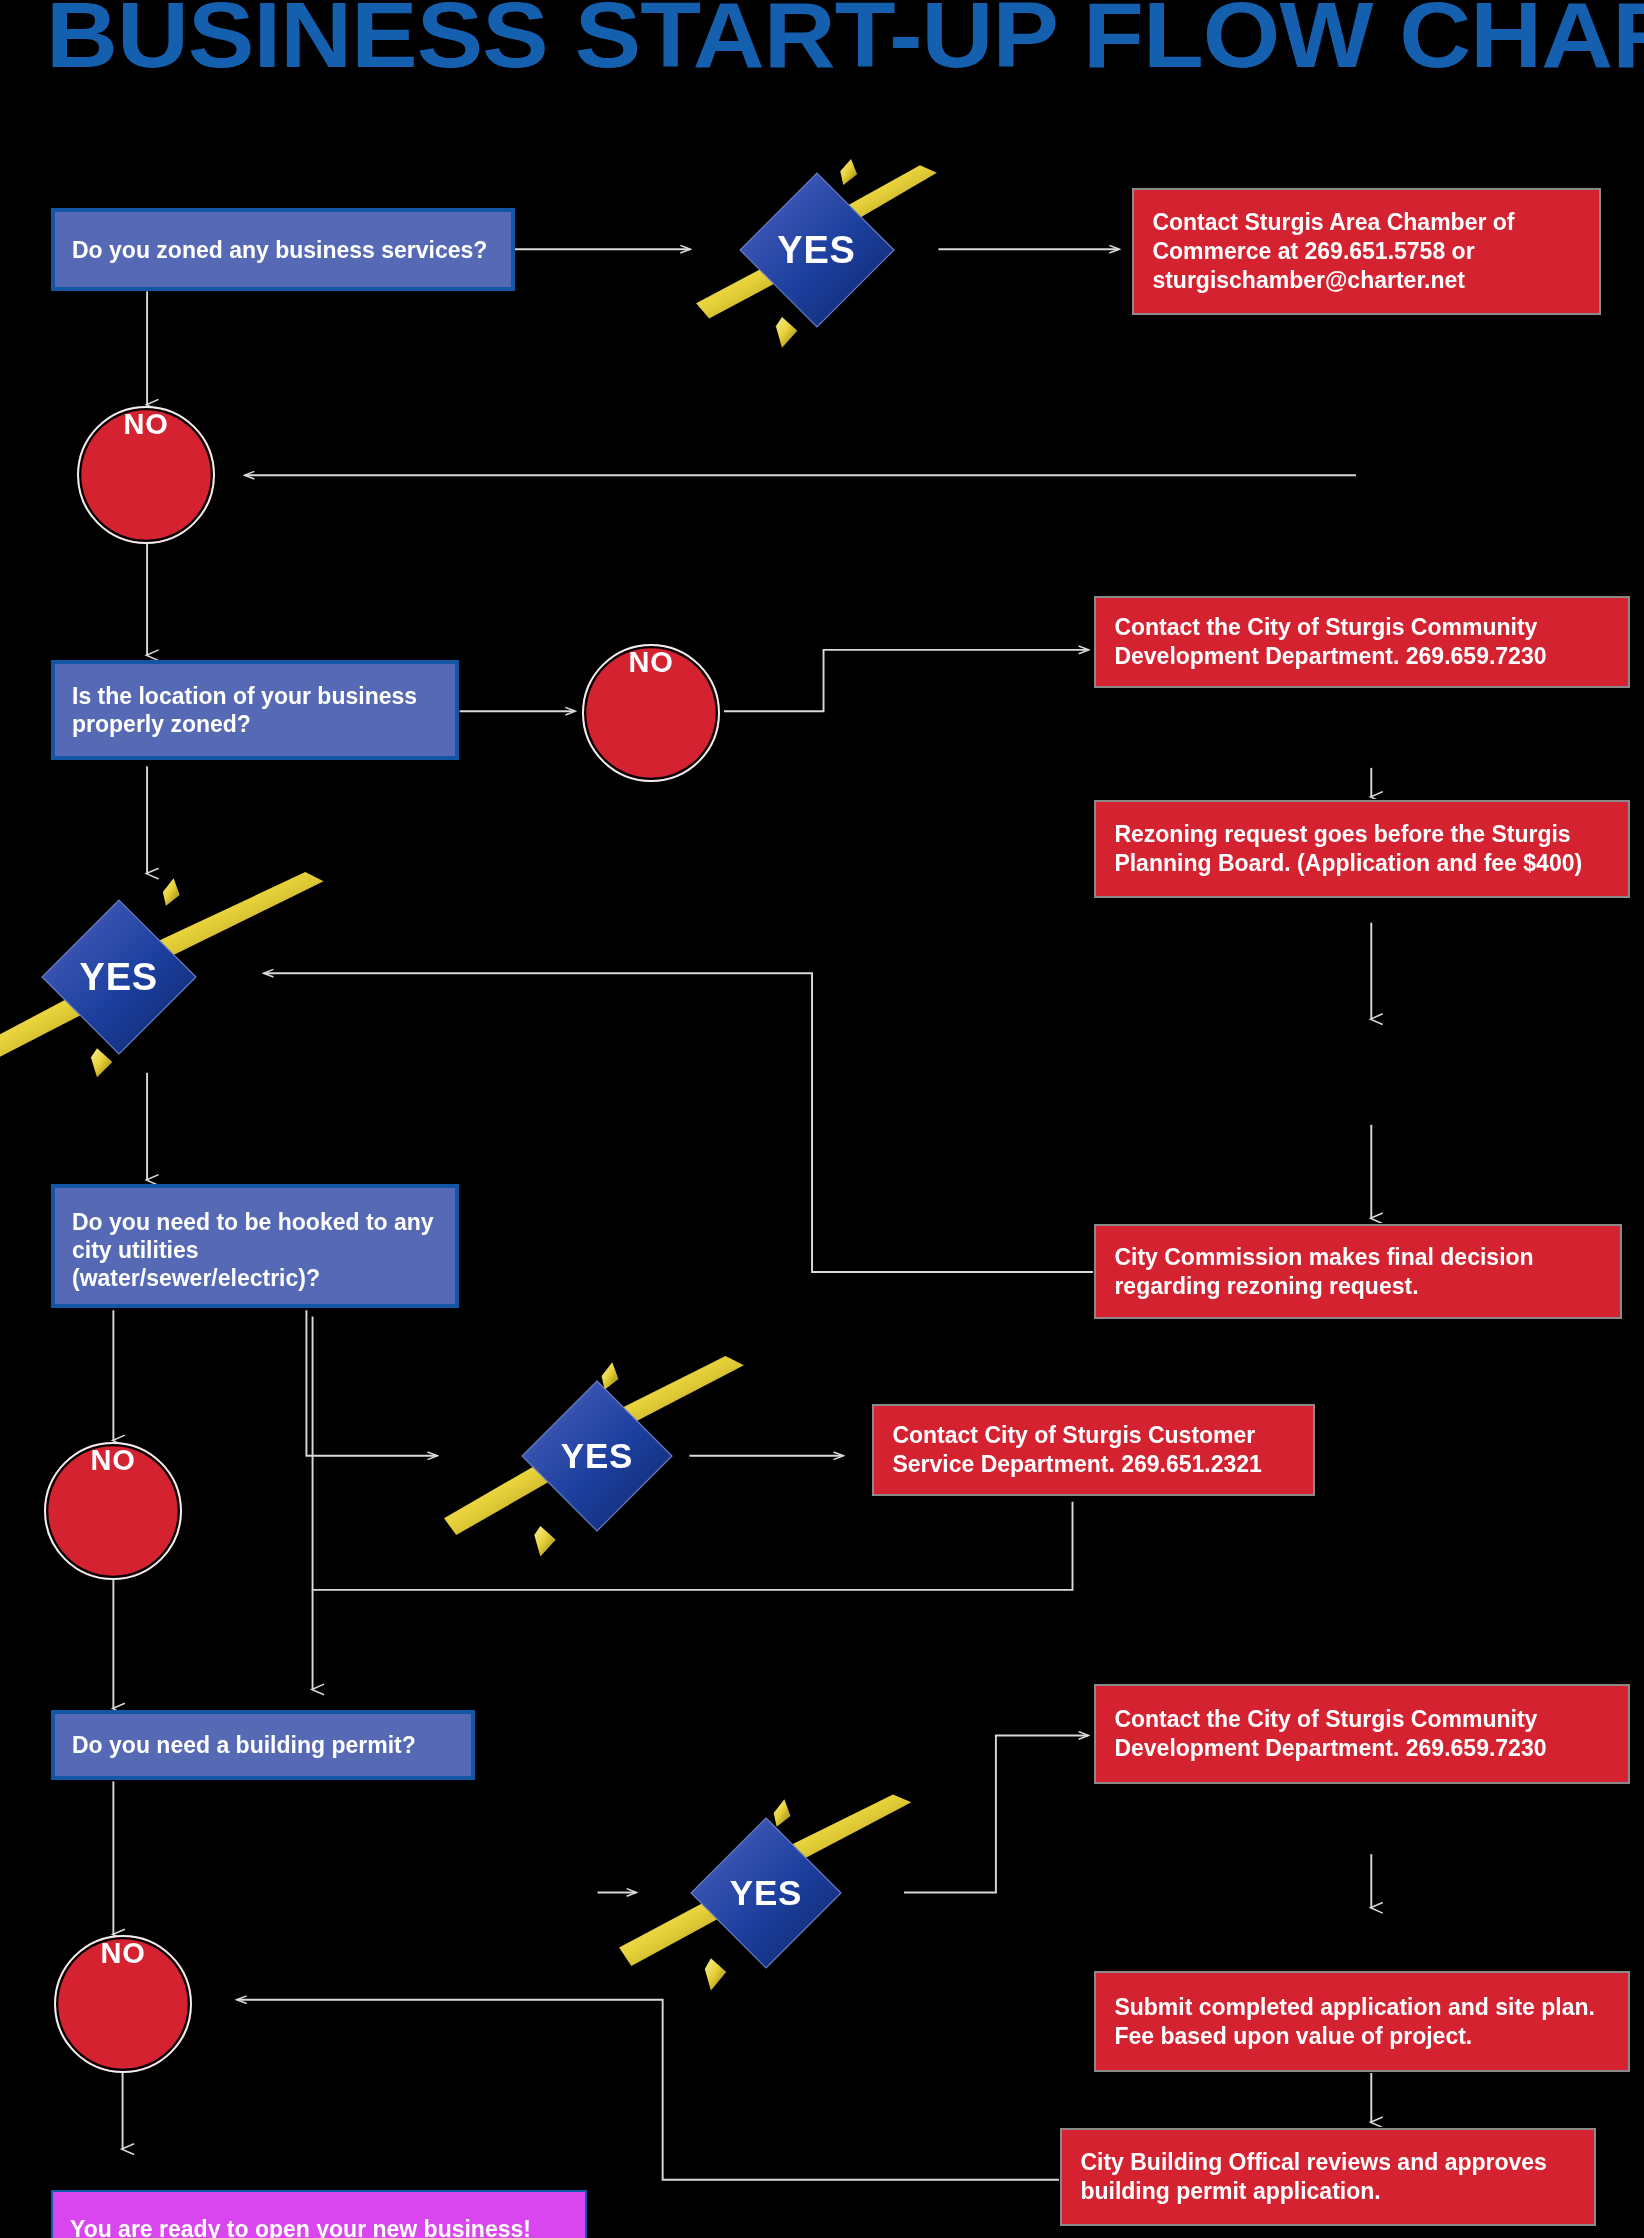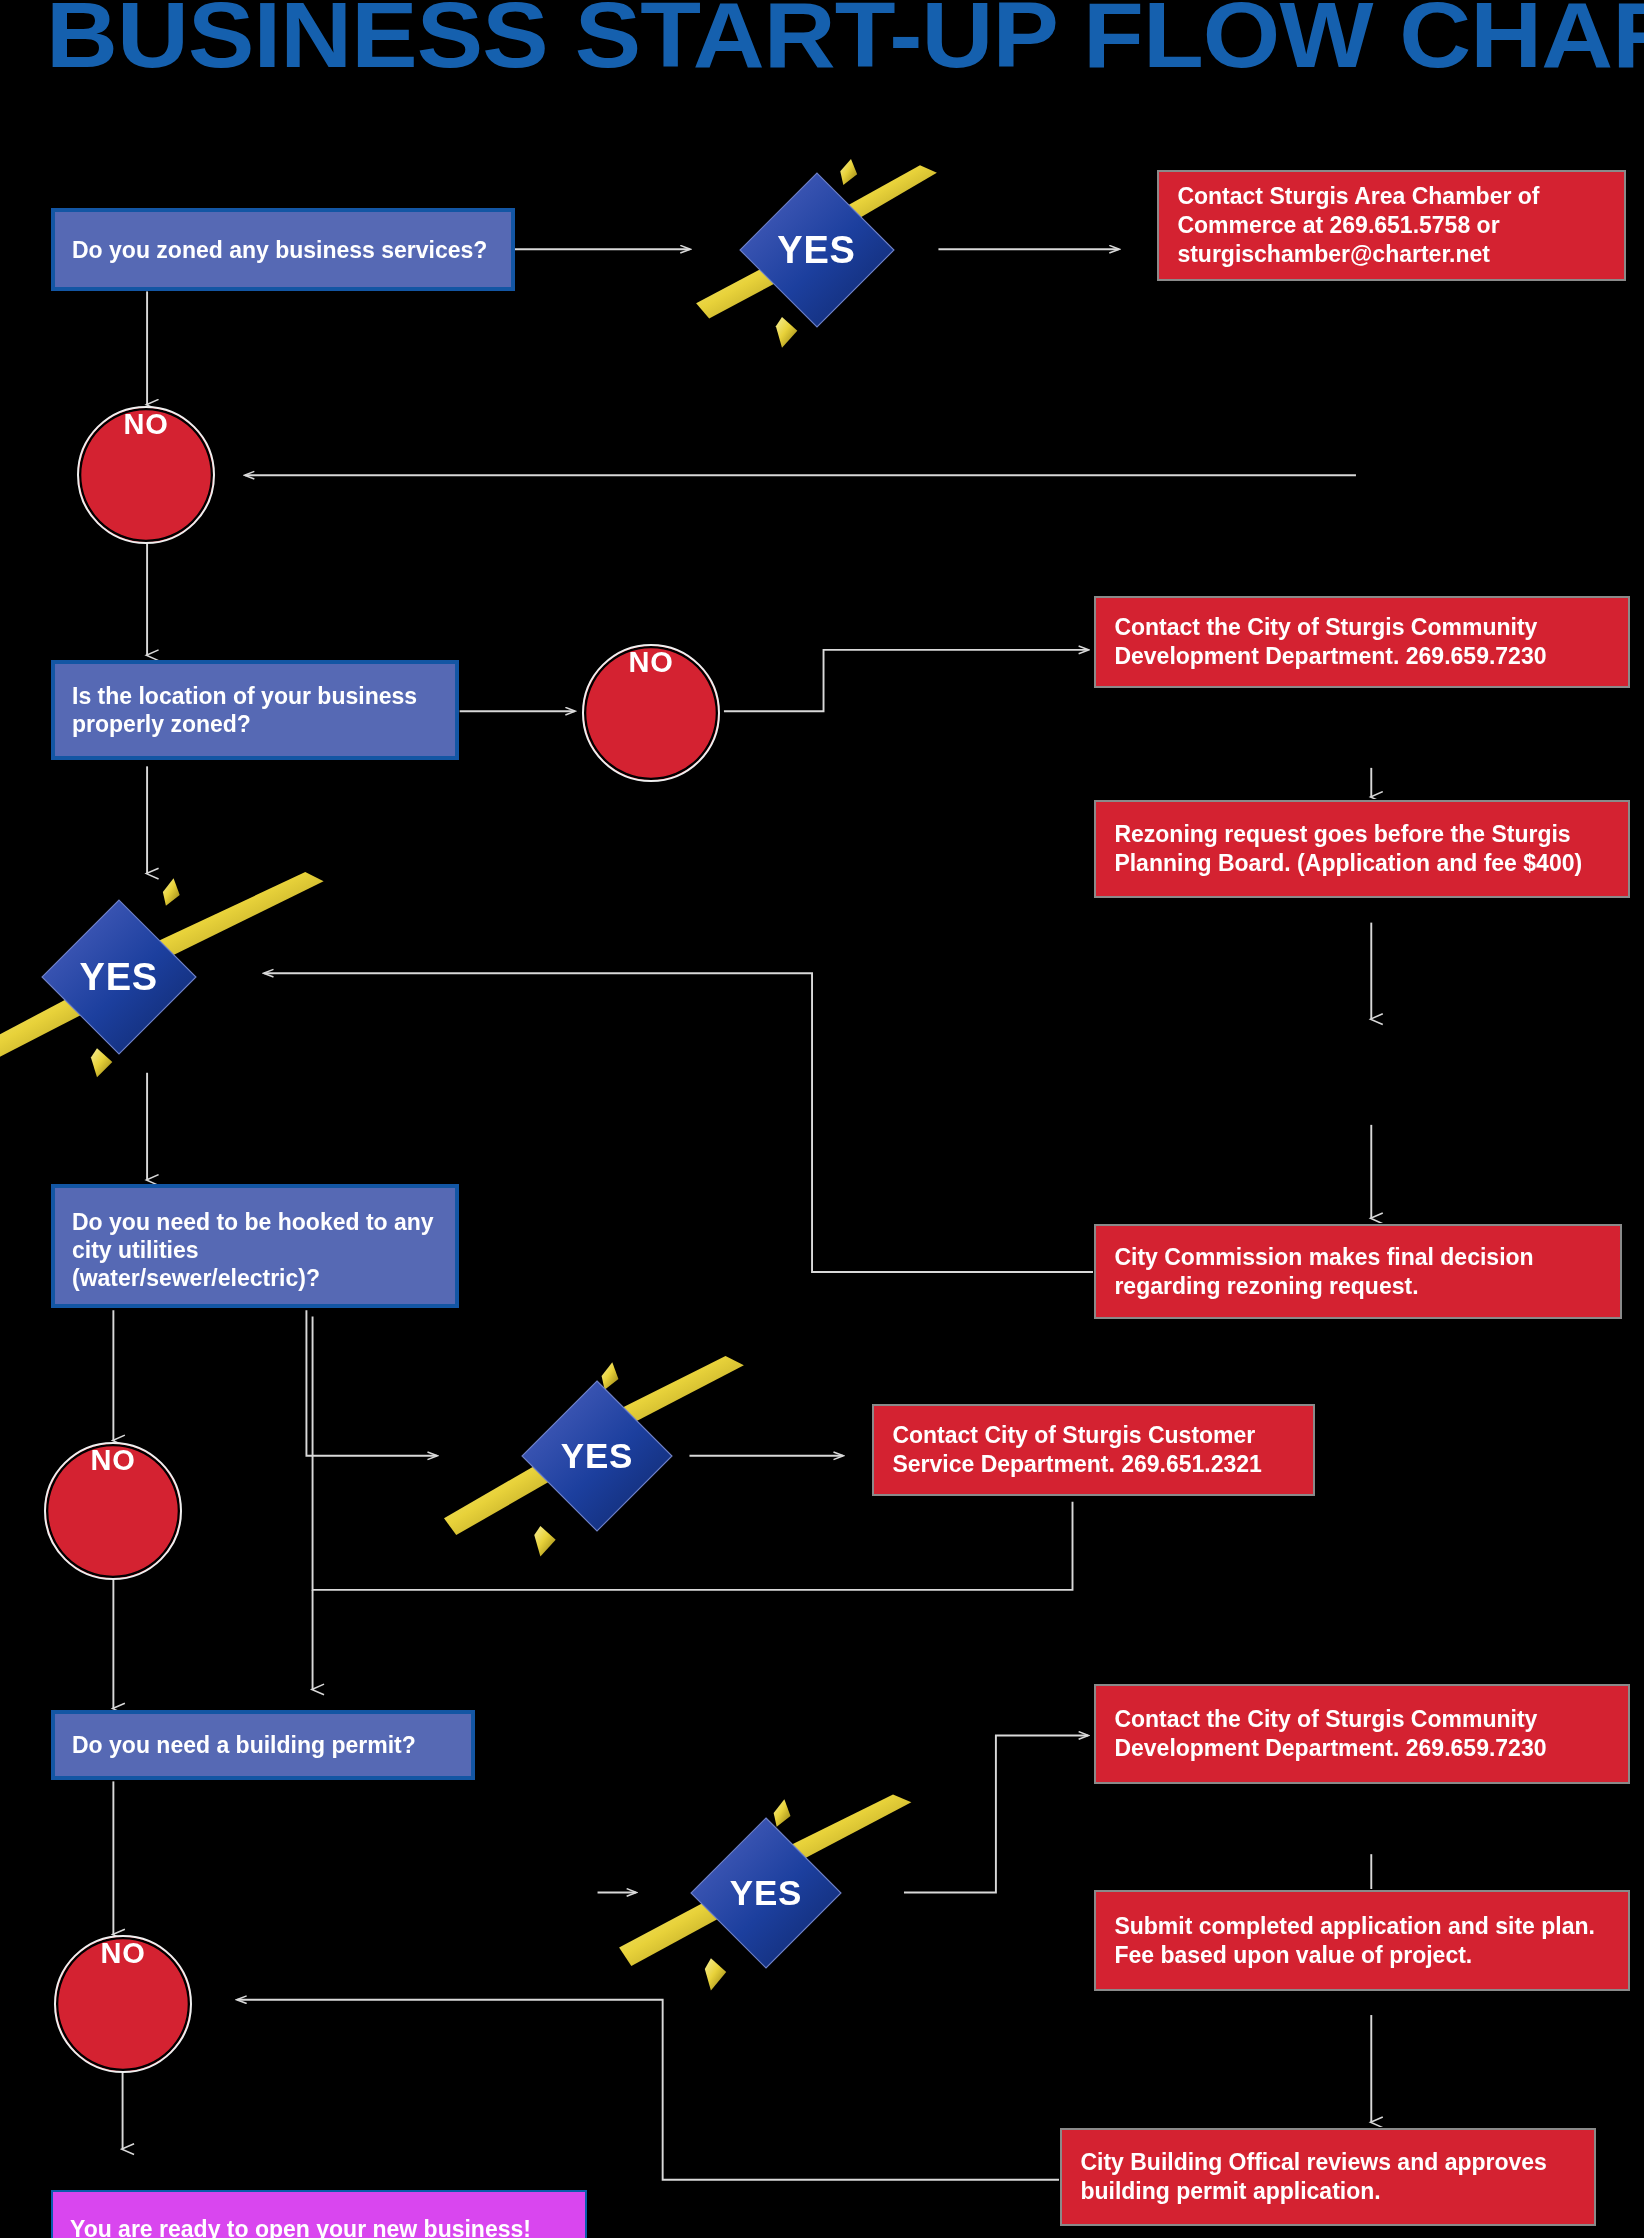--- a/index.html
+++ b/index.html
@@ -231,21 +231,21 @@
               <stop offset="55%" stop-color="#1c3f9e"></stop>
               <stop offset="100%" stop-color="#0e2668"></stop>
           </linearGradient>
         </defs>
         <polygon points="102.5,2 203,102.5 102.5,203 2,102.5" fill="url(#dg1)" stroke="#6d7fc5" stroke-width="1.5"></polygon>
       </svg>
       <span class="dialabel" style="font-size:38px;">YES</span>
     </div>
   </div>
 
-  <div class="rbox" style="left:1132px; top:170px; width:469px; height:111px;margin-left:25px;">
+  <div class="rbox" style="left:1132px; top:188px; width:469px; height:127px;">
     <span>Contact Sturgis Area Chamber of Commerce at 269.651.5758 or sturgischamber@charter.net</span>
   </div>
 
   <div class="nocircle" style="left:77px; top:406px; width:138px; height:138px;">
     <span>NO</span>
   </div>
 
   <div class="qbox" style="left:51px; top:660px; width:408px; height:100px;">
     <span>Is the location of your business properly zoned?</span>
   </div>
@@ -367,21 +367,21 @@
         <polygon points="100,2 198,100 100,198 2,100" fill="url(#dg4)" stroke="#6d7fc5" stroke-width="1.5"></polygon>
       </svg>
       <span class="dialabel" style="font-size:35px;">YES</span>
     </div>
   </div>
 
   <div class="rbox" style="left:1094px; top:1684px; width:536px; height:100px;">
     <span>Contact the City of Sturgis Community Development Department.  269.659.7230</span>
   </div>
 
-  <div class="rbox" style="left:1094px; top:1890px; width:536px; height:101px;">
+  <div class="rbox" style="left:1094px; top:1971px; width:536px; height:101px;">
     <span>Submit completed application and site plan.  Fee based upon value of project.</span>
   </div>
 
   <div class="rbox" style="left:1060px; top:2128px; width:536px; height:98px;">
     <span>City Building Offical reviews and approves building permit application.</span>
   </div>
 
   <div class="nocircle" style="left:54px; top:1935px; width:138px; height:138px;">
     <span>NO</span>
   </div>

